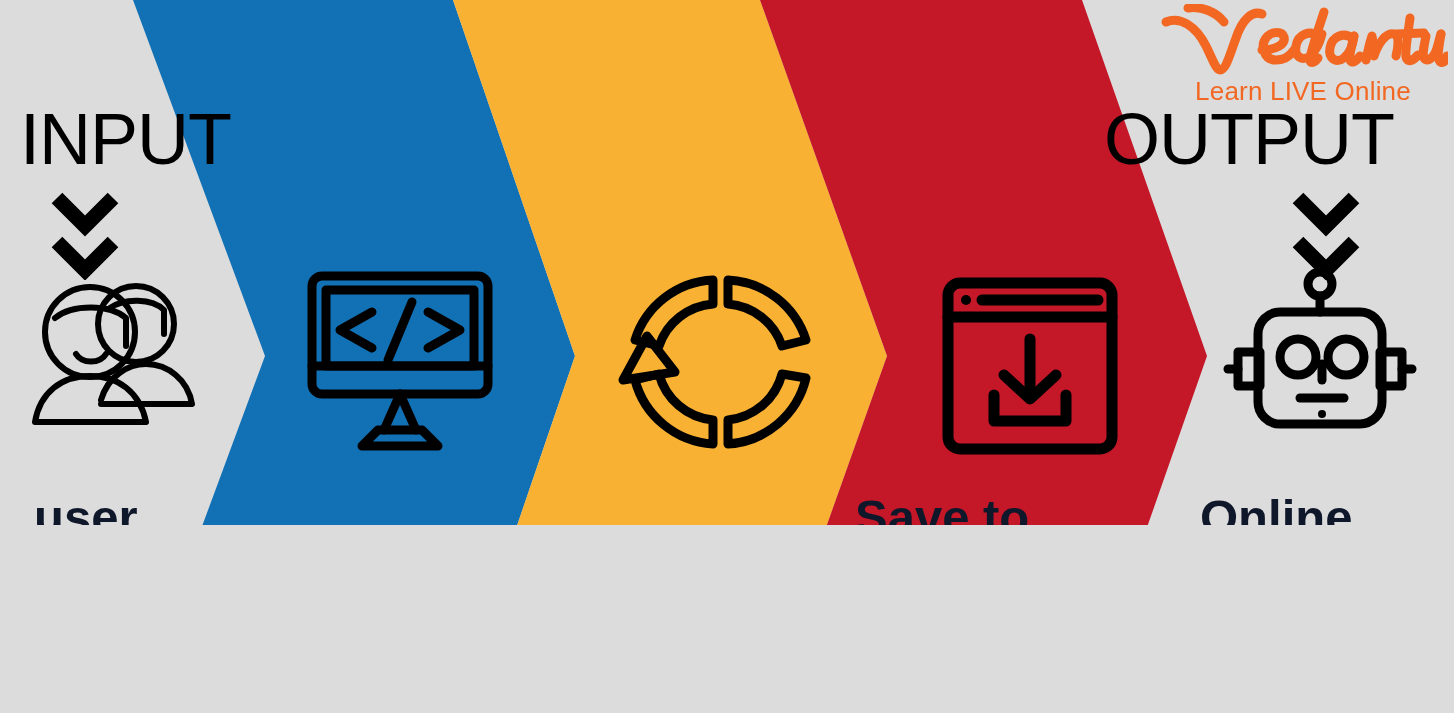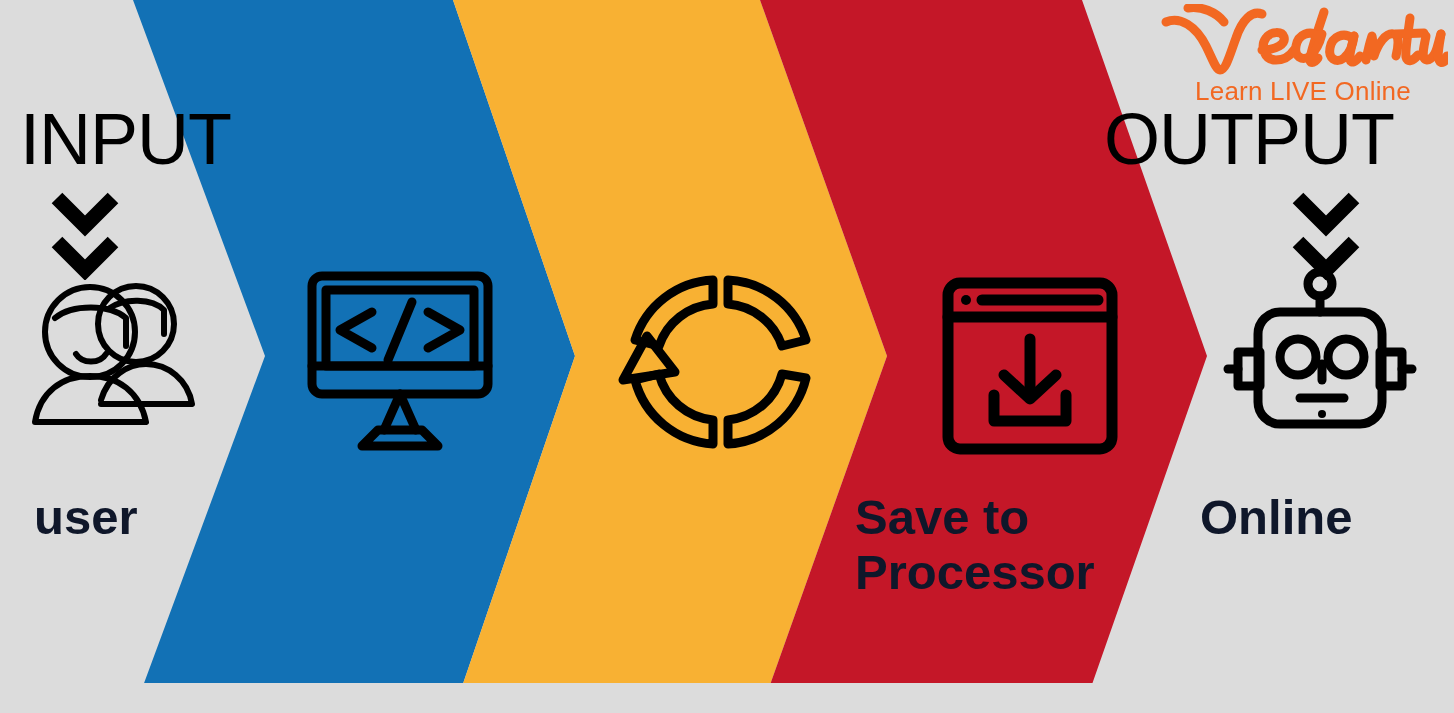--- a/index.html
+++ b/index.html
@@ -2,21 +2,21 @@
 <html><head>
 <meta charset="utf-8">
 <style>
   html,body{margin:0;padding:0;}
   body{
     width:1454px;height:713px;overflow:hidden;
     background:#dcdcdc;
     font-family:"DejaVu Sans", sans-serif;
     position:relative;
   }
-  #stage{position:relative;width:1454px;height:683px;overflow:hidden;background:#dcdcdc;}
+  #stage{position:relative;width:1454px;height:525px;overflow:hidden;background:#dcdcdc;}
   .bands{position:absolute;inset:0;width:1454px;height:713px;}
 
   
   .logo{position:absolute;right:6px;top:4px;width:290px;height:108px;text-align:center;}
   .logo svg{display:block;}
   .logo-tag{
     font-family:"Liberation Sans", sans-serif;
     font-size:26px;letter-spacing:.2px;color:#F26822;
     margin-top:-6px;font-weight:400;white-space:nowrap;
   }

